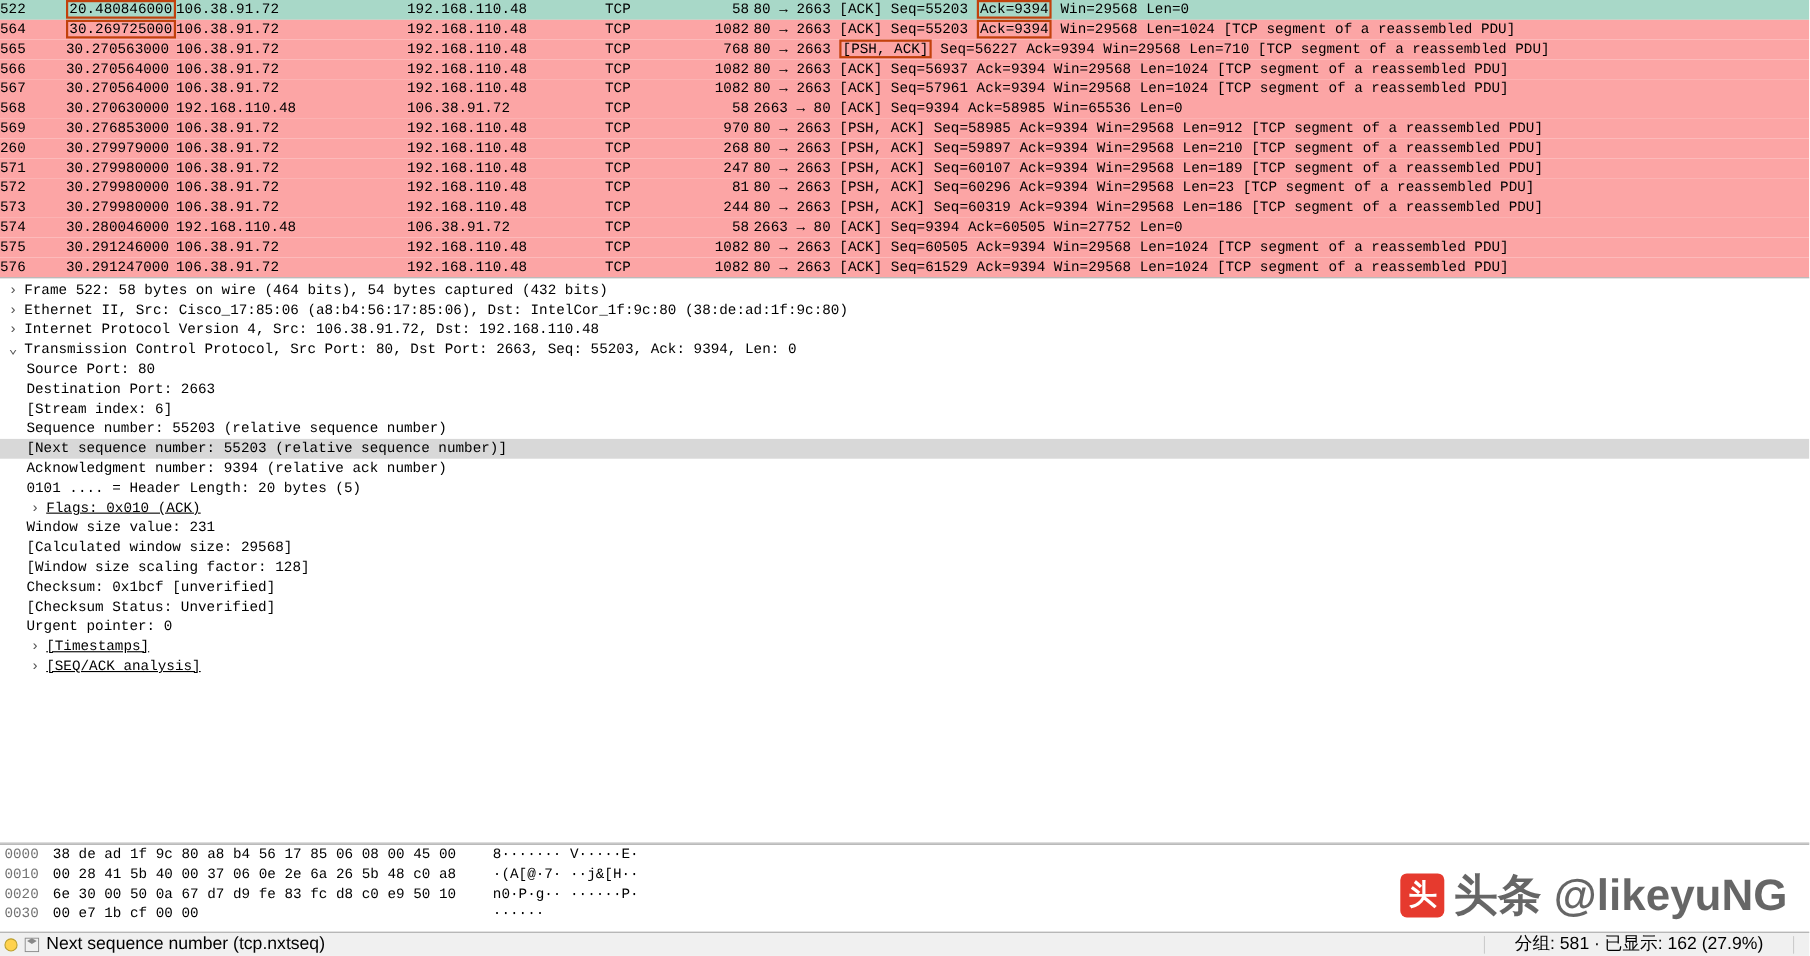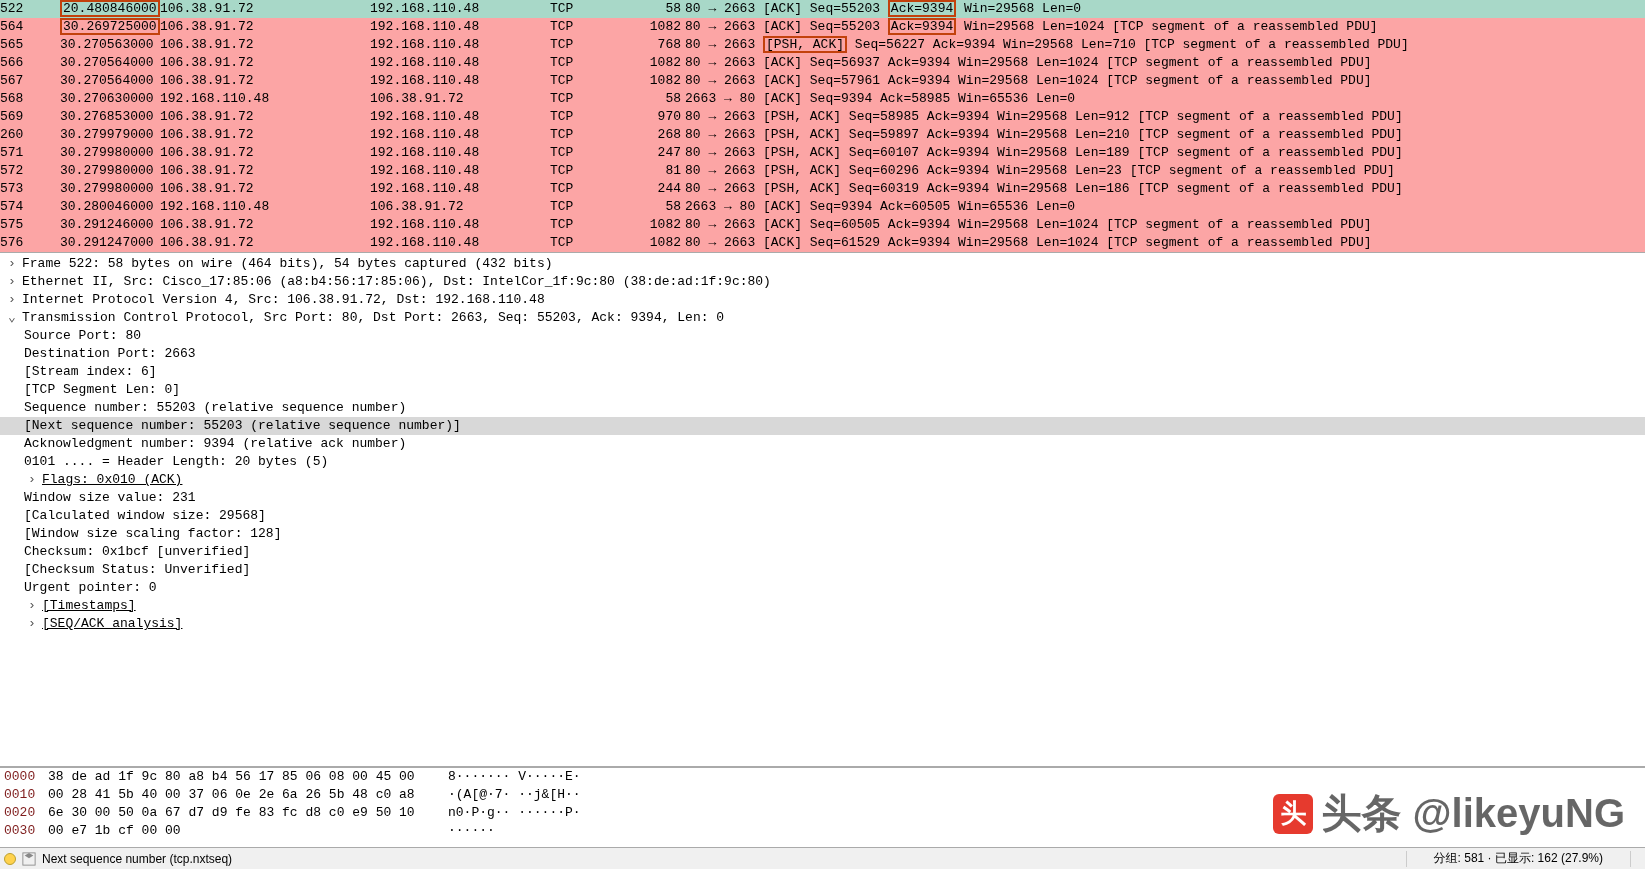--- a/index.html
+++ b/index.html
@@ -18,24 +18,24 @@
   .redbox { border: 2px solid #c2410c; padding: 0 1px; display: inline-block; height: 17px; line-height: 14px; text-align: center; }
   .detail-pane { flex: 1; overflow-y: auto; border-bottom: 1px solid #aaa; padding: 2px 0; }
   .tree-item { padding-left: 8px; line-height: 18px; white-space: nowrap; cursor: pointer; }
   .tree-item .expander { display: inline-block; width: 14px; color: #555; }
   .lvl1 { padding-left: 8px; }
   .lvl2 { padding-left: 24px; }
   .lvl3 { padding-left: 28px; text-decoration: underline; }
   .selected-detail { background: #d8d8d8; }
   .hex-pane { height: 80px; border-top: 1px solid #aaa; background: #fff; font-size: 13px; line-height: 18px; }
   .hex-row { display: flex; }
-  .hex-off { width: 48px; color: #7f1d1d; padding-left: 4px; }
+  .hex-off { width: 48px; color: #737373; padding-left: 4px; }
   .hex-bytes { width: 380px; }
   .hex-ascii { padding-left: 20px; }
-  .status-bar { height: 22px; border-top: 1px solid #aaa; background: #f0f0f0; display: flex; align-items: center; font-family: "Segoe UI", Tahoma, sans-serif; font-size: 12px; }
+  .status-bar { height: 22px; border-top: 1px solid #aaa; background: #f0f0f0; display: flex; align-items: center; font-family: "Segoe UI", Tahoma, sans-serif; font-size: 16px; }
   .status-left { flex: 1; display: flex; align-items: center; padding-left: 4px; gap: 6px; }
   .status-right { padding-right: 8px; display:flex; gap:21px; align-items:center;}
   .status-dot { width: 12px; height:12px; border-radius:50%; background:#ffd24d; border:1px solid #bba030; }
   .status-icon { width:14px; height:14px; }
   .watermark { position: absolute; right: 20px; bottom: 28px; font-family: "Microsoft YaHei", sans-serif; font-size: 40px; font-weight: bold; color: rgba(0,0,0,0.6); pointer-events: none; display:flex; align-items:center; gap:8px;}
   .watermark .logo { width:40px; height:40px; background:#e63a2e; color:#fff; border-radius:6px; display:inline-flex; align-items:center; justify-content:center; font-size:26px; }
   .sep { border-left:1px solid #ccc; height:16px; margin:0 6px;}
 </style>
 </head>
 <body>
@@ -140,21 +140,21 @@
       <span class="col-len">244</span>
       <span class="col-info"> 80 → 2663 [PSH, ACK] Seq=60319 Ack=9394 Win=29568 Len=186 [TCP segment of a reassembled PDU]</span>
     </div>
     <div class="packet-row green">
       <span class="col-no">574</span>
       <span class="col-time">30.280046000</span>
       <span class="col-src"> 192.168.110.48</span>
       <span class="col-dst">106.38.91.72</span>
       <span class="col-proto">TCP</span>
       <span class="col-len">58</span>
-      <span class="col-info"> 2663 → 80 [ACK] Seq=9394 Ack=60505 Win=65536 Len=0</span>
+      <span class="col-info"> 2663 → 80 [ACK] Seq=9394 Ack=60505 Win=27752 Len=0</span>
     </div>
     <div class="packet-row green">
       <span class="col-no">575</span>
       <span class="col-time">30.291246000</span>
       <span class="col-src"> 106.38.91.72</span>
       <span class="col-dst">192.168.110.48</span>
       <span class="col-proto">TCP</span>
       <span class="col-len">1082</span>
       <span class="col-info"> 80 → 2663 [ACK] Seq=60505 Ack=9394 Win=29568 Len=1024 [TCP segment of a reassembled PDU]</span>
     </div>
@@ -170,21 +170,20 @@
   </div>
 
 <div class="detail-pane">
   <div class="tree-item lvl1"><span class="expander">›</span><span>Frame 522: 58 bytes on wire (464 bits), 54 bytes captured (432 bits)</span></div>
   <div class="tree-item lvl1"><span class="expander">›</span><span>Ethernet II, Src: Cisco_17:85:06 (a8:b4:56:17:85:06), Dst: IntelCor_1f:9c:80 (38:de:ad:1f:9c:80)</span></div>
   <div class="tree-item lvl1"><span class="expander">›</span><span>Internet Protocol Version 4, Src: 106.38.91.72, Dst: 192.168.110.48</span></div>
   <div class="tree-item lvl1"><span class="expander">⌄</span><span>Transmission Control Protocol, Src Port: 80, Dst Port: 2663, Seq: 55203, Ack: 9394, Len: 0</span></div>
   <div class="tree-item lvl2">Source Port: 80</div>
   <div class="tree-item lvl2">Destination Port: 2663</div>
   <div class="tree-item lvl2">[Stream index: 6]</div>
-  <div class="tree-item lvl2">[TCP Segment Len: 0]</div>
   <div class="tree-item lvl2">Sequence number: 55203    (relative sequence number)</div>
   <div class="tree-item lvl2 selected-detail">[Next sequence number: 55203    (relative sequence number)]</div>
   <div class="tree-item lvl2">Acknowledgment number: 9394    (relative ack number)</div>
   <div class="tree-item lvl2">0101 .... = Header Length: 20 bytes (5)</div>
   <div class="tree-item lvl3"><span class="expander">›</span><span>Flags: 0x010 (ACK)</span></div>
   <div class="tree-item lvl2">Window size value: 231</div>
   <div class="tree-item lvl2">[Calculated window size: 29568]</div>
   <div class="tree-item lvl2">[Window size scaling factor: 128]</div>
   <div class="tree-item lvl2">Checksum: 0x1bcf [unverified]</div>
   <div class="tree-item lvl2">[Checksum Status: Unverified]</div>

